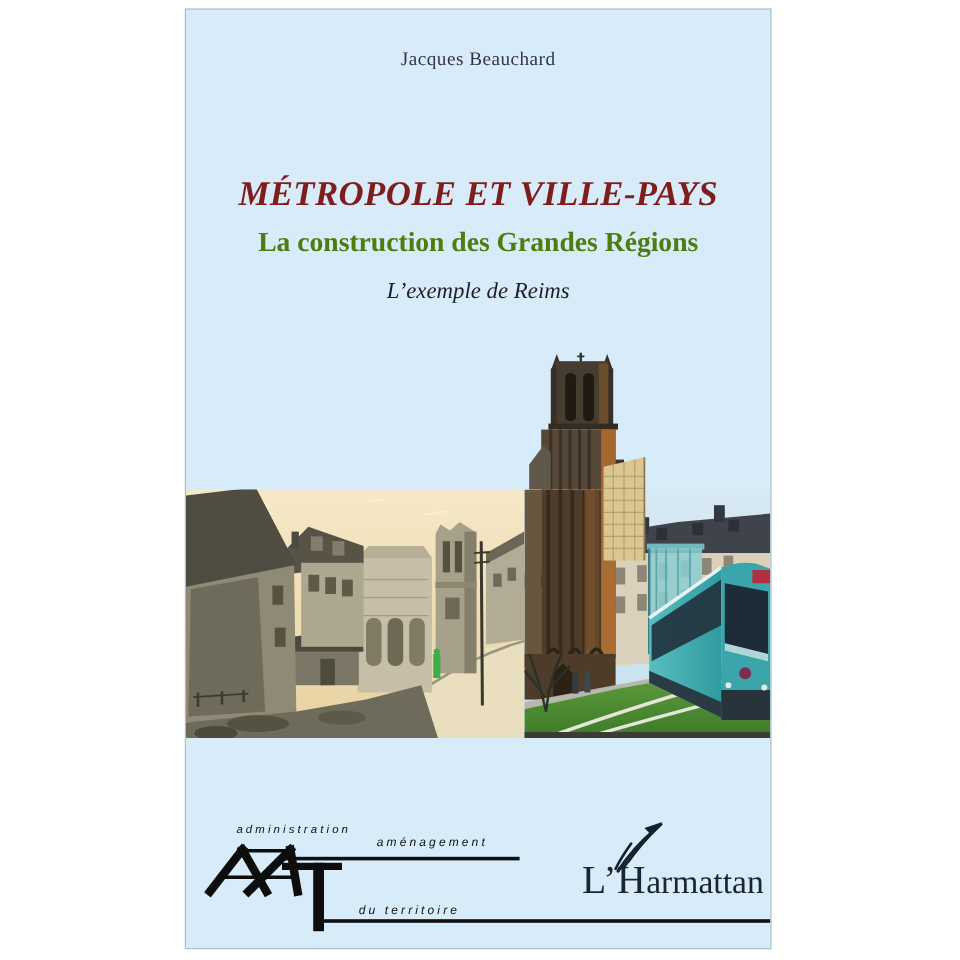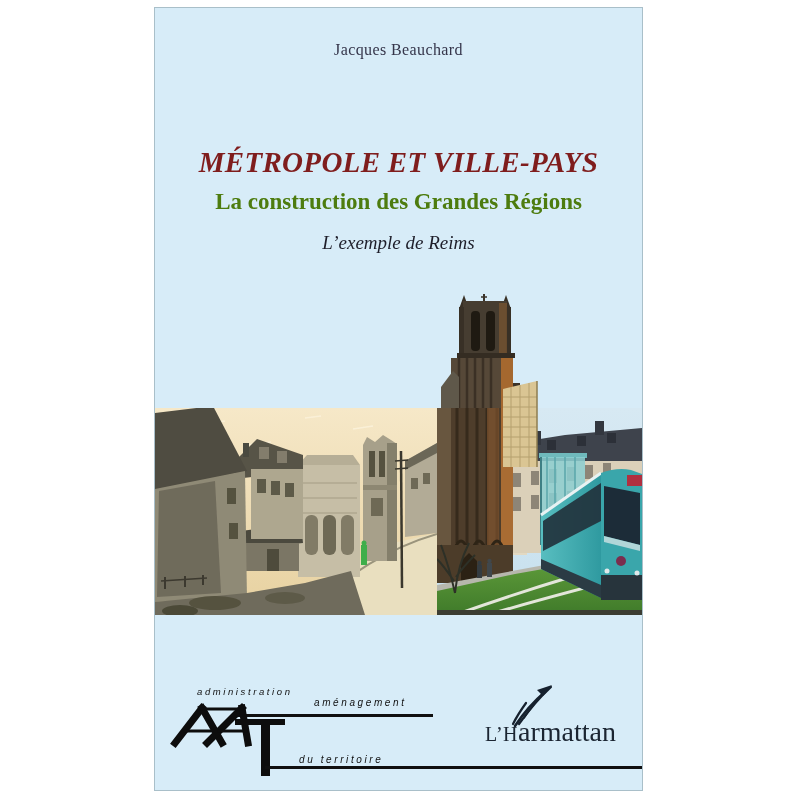--- a/index.html
+++ b/index.html
@@ -16,21 +16,21 @@
   .aat-word{position:absolute;font-family:Liberation Sans, sans-serif;
             font-style:italic;font-size:10px;letter-spacing:2.6px;color:#101010;white-space:nowrap;}
   #aat-administration{left:42px;top:678px;font-size:9.5px;}
   #aat-amenagement{left:115px;top:689px;margin-left:44px;}
   #aat-territoire{left:115px;top:746px;margin-left:29px;}
   .aat-line{position:absolute;height:3px;background:#101010;}
   #aat-line1{left:82px;top:706px;width:196px;}
   #aat-line2{left:110px;top:758px;width:377px;}
   .aat-monogram{position:absolute;left:14px;top:695px;width:125px;height:78px;}
   .publisher{position:absolute;left:330px;top:708px;white-space:nowrap;color:#1b2532;}
-  .publisher .big{font-size:20px;letter-spacing:.5px;margin-top:20px;}
+  .publisher .big{font-size:33px;letter-spacing:.5px;margin-top:20px;}
   .publisher .small{font-size:28px;}
   .feather{position:absolute;left:352px;top:676px;width:48px;height:44px;}
   .sr-only{position:absolute;width:1px;height:1px;overflow:hidden;clip:rect(0 0 0 0);white-space:nowrap;}
 </style>
 </head>
 <body>
 
 <div class="cover">
 
   <div class="center-text author">Jacques Beauchard</div>

